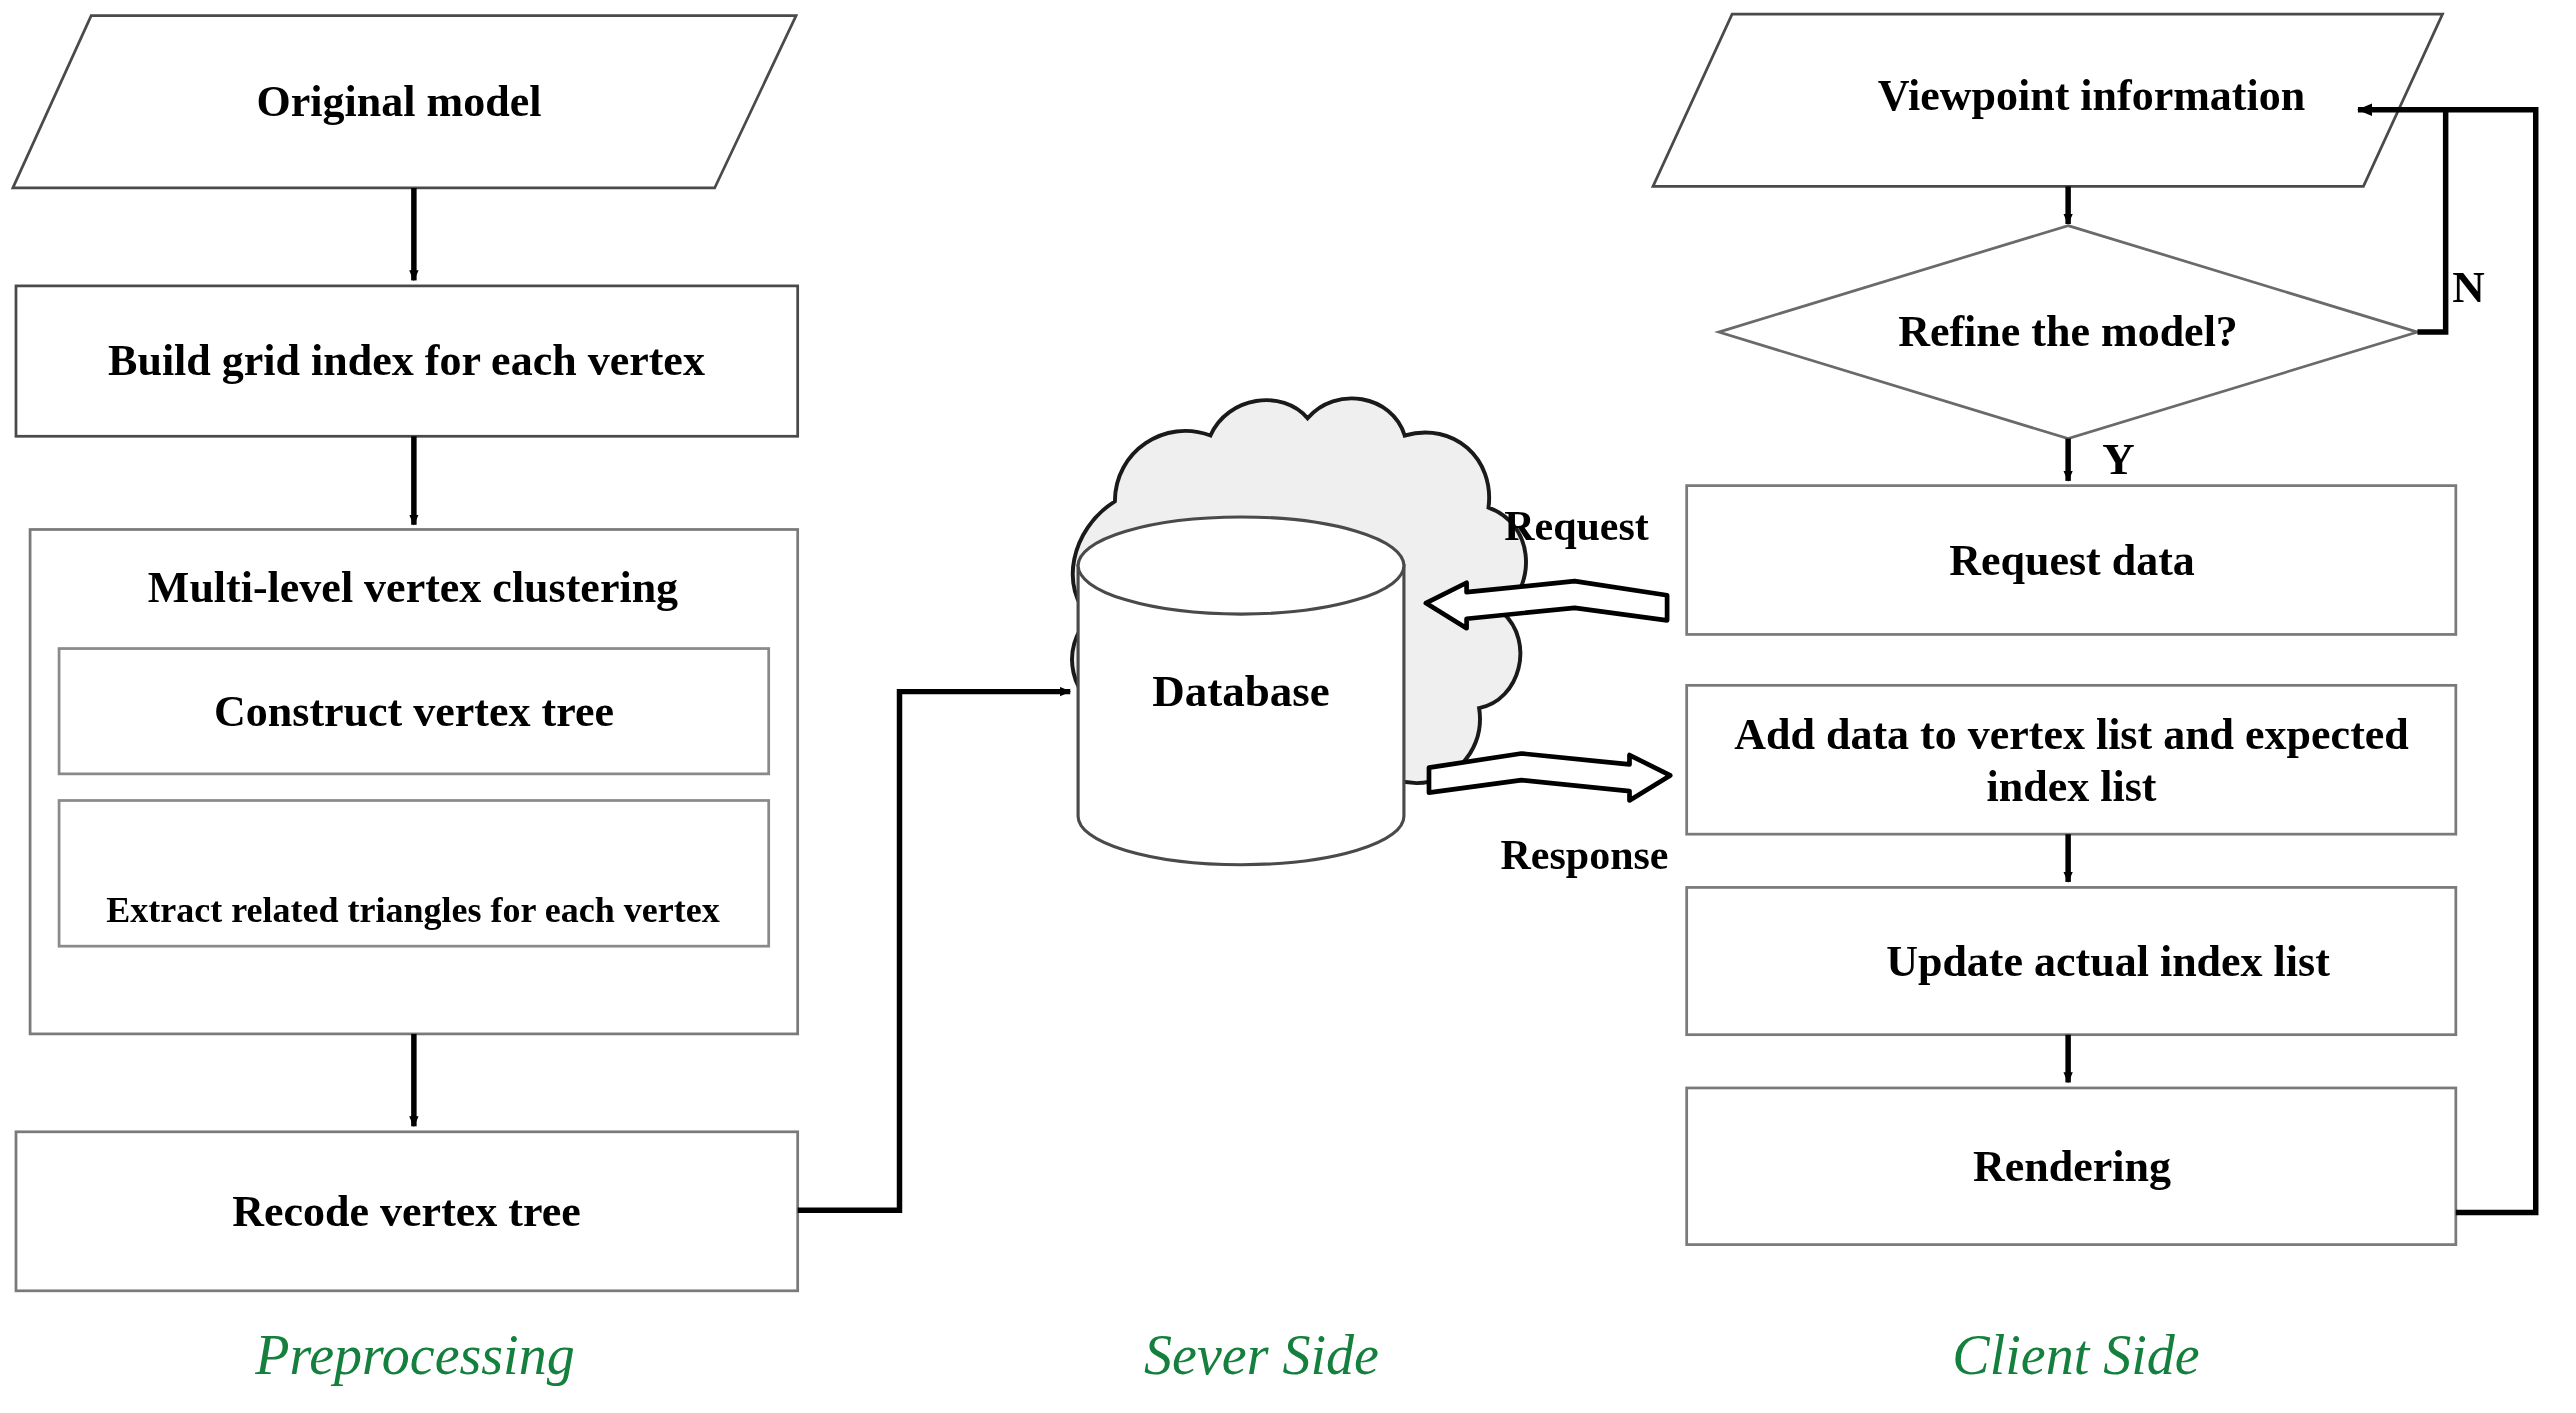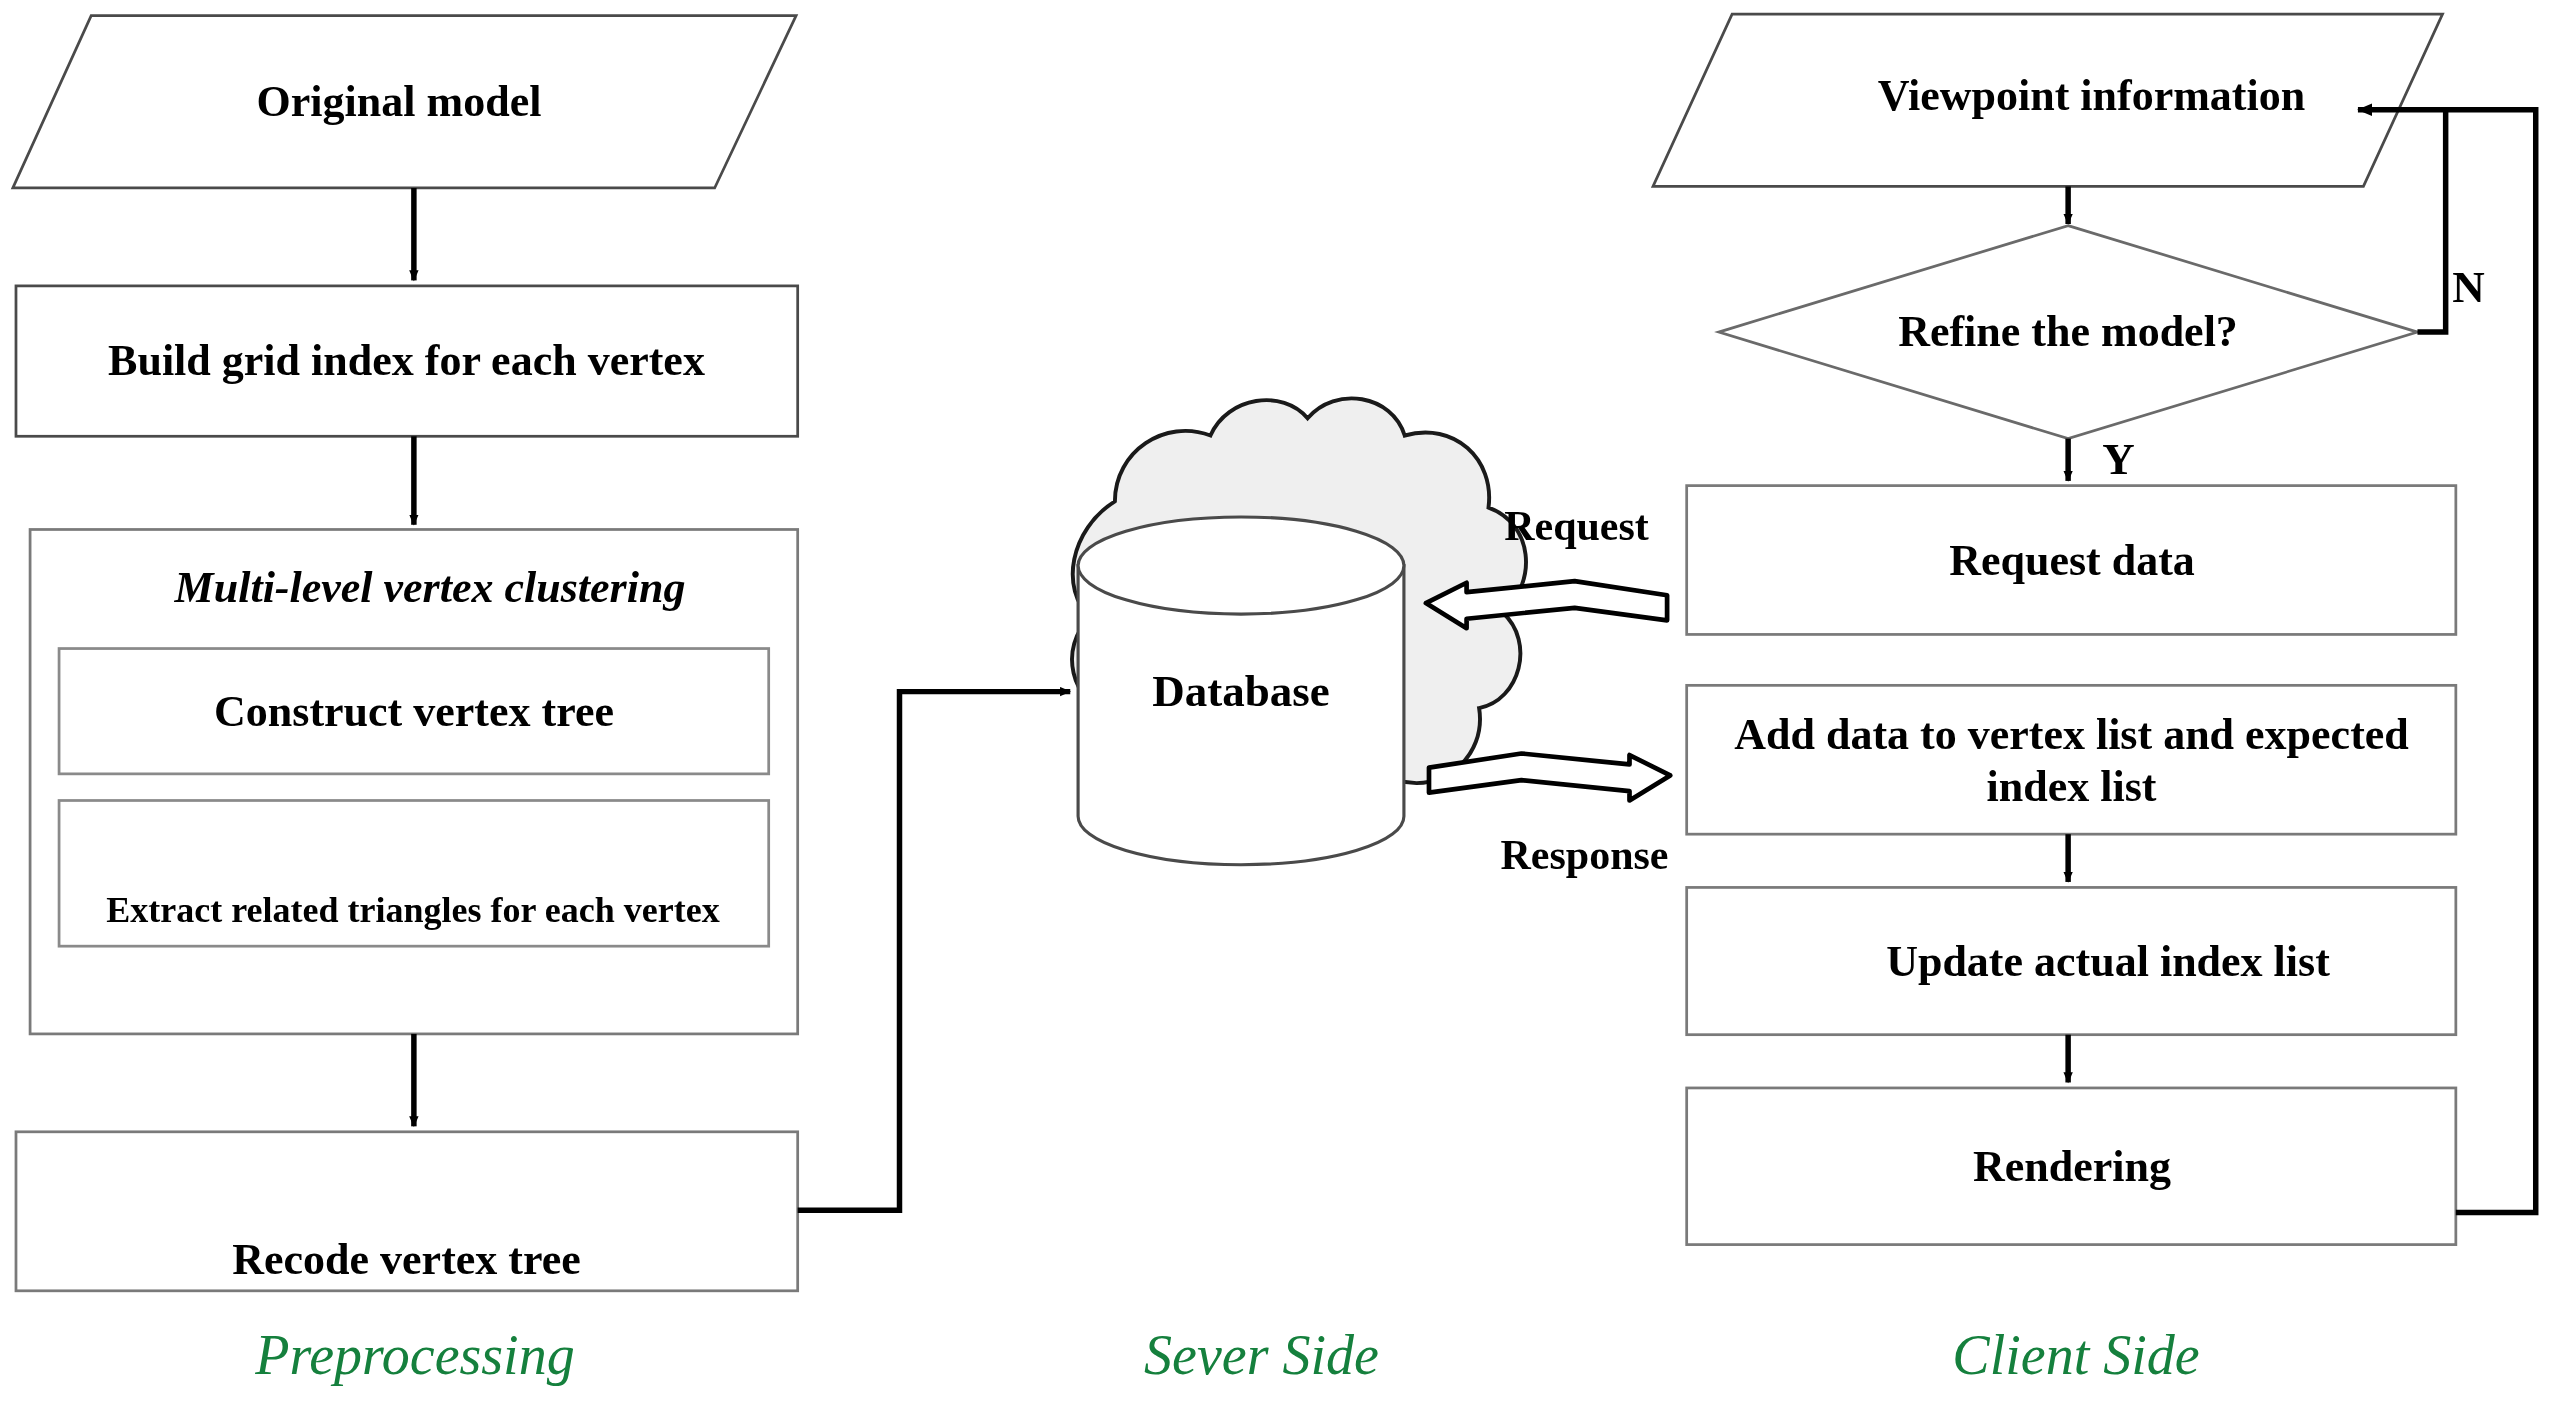--- a/index.html
+++ b/index.html
@@ -96,27 +96,27 @@
 
     <rect x="2153" y="1389" width="982" height="200" fill="#ffffff" stroke="#7a7a7a" stroke-width="3.5"></rect>
 
     <path d="M3135,1548 L3237,1548 L3237,140 L3122,140" fill="none" stroke="#000" stroke-width="7"></path>
   </svg>
 
   <div class="nodetext" style="left:31px;top:47px;width:736px;height:110px;font-size:44px;">Original model</div>
 
   <div class="nodetext" style="left:23.5px;top:286px;width:766px;height:150px;font-size:44px;">Build grid index for each vertex</div>
 
-  <div class="nodetext" style="left:54px;top:541px;width:752px;height:94px;font-size:44px;font-style:italic;">Multi-level vertex clustering</div>
+  <div class="nodetext" style="left:37px;top:541px;width:752px;height:94px;font-size:44px;">Multi-level vertex clustering</div>
 
   <div class="nodetext" style="left:67px;top:649px;width:694px;height:125px;font-size:44px;">Construct vertex tree</div>
 
   <div class="nodetext" style="left:74px;top:837px;width:678px;height:146px;font-size:36px;">Extract related triangles for each vertex</div>
 
-  <div class="nodetext" style="left:23.5px;top:1132px;width:766px;height:159px;font-size:44px;margin-top:48px;">Recode vertex tree</div>
+  <div class="nodetext" style="left:23.5px;top:1132px;width:766px;height:159px;font-size:44px;">Recode vertex tree</div>
 
   <div class="stagelabel" style="left:78px;top:1312px;width:674px;height:86px;font-size:56px;">Preprocessing</div>
 
   <div class="nodetext" style="left:1078px;top:658px;width:326px;height:67px;font-size:45px;">Database</div>
 
   <div class="edgelabel" style="left:1459px;top:501px;width:235px;height:50px;font-size:42px;">Request</div>
 
   <div class="edgelabel" style="left:1459px;top:830px;width:251px;height:50px;font-size:42px;">Response</div>
 
   <div class="stagelabel" style="left:1042px;top:1312px;width:439px;height:86px;font-size:56px;">Sever Side</div>

